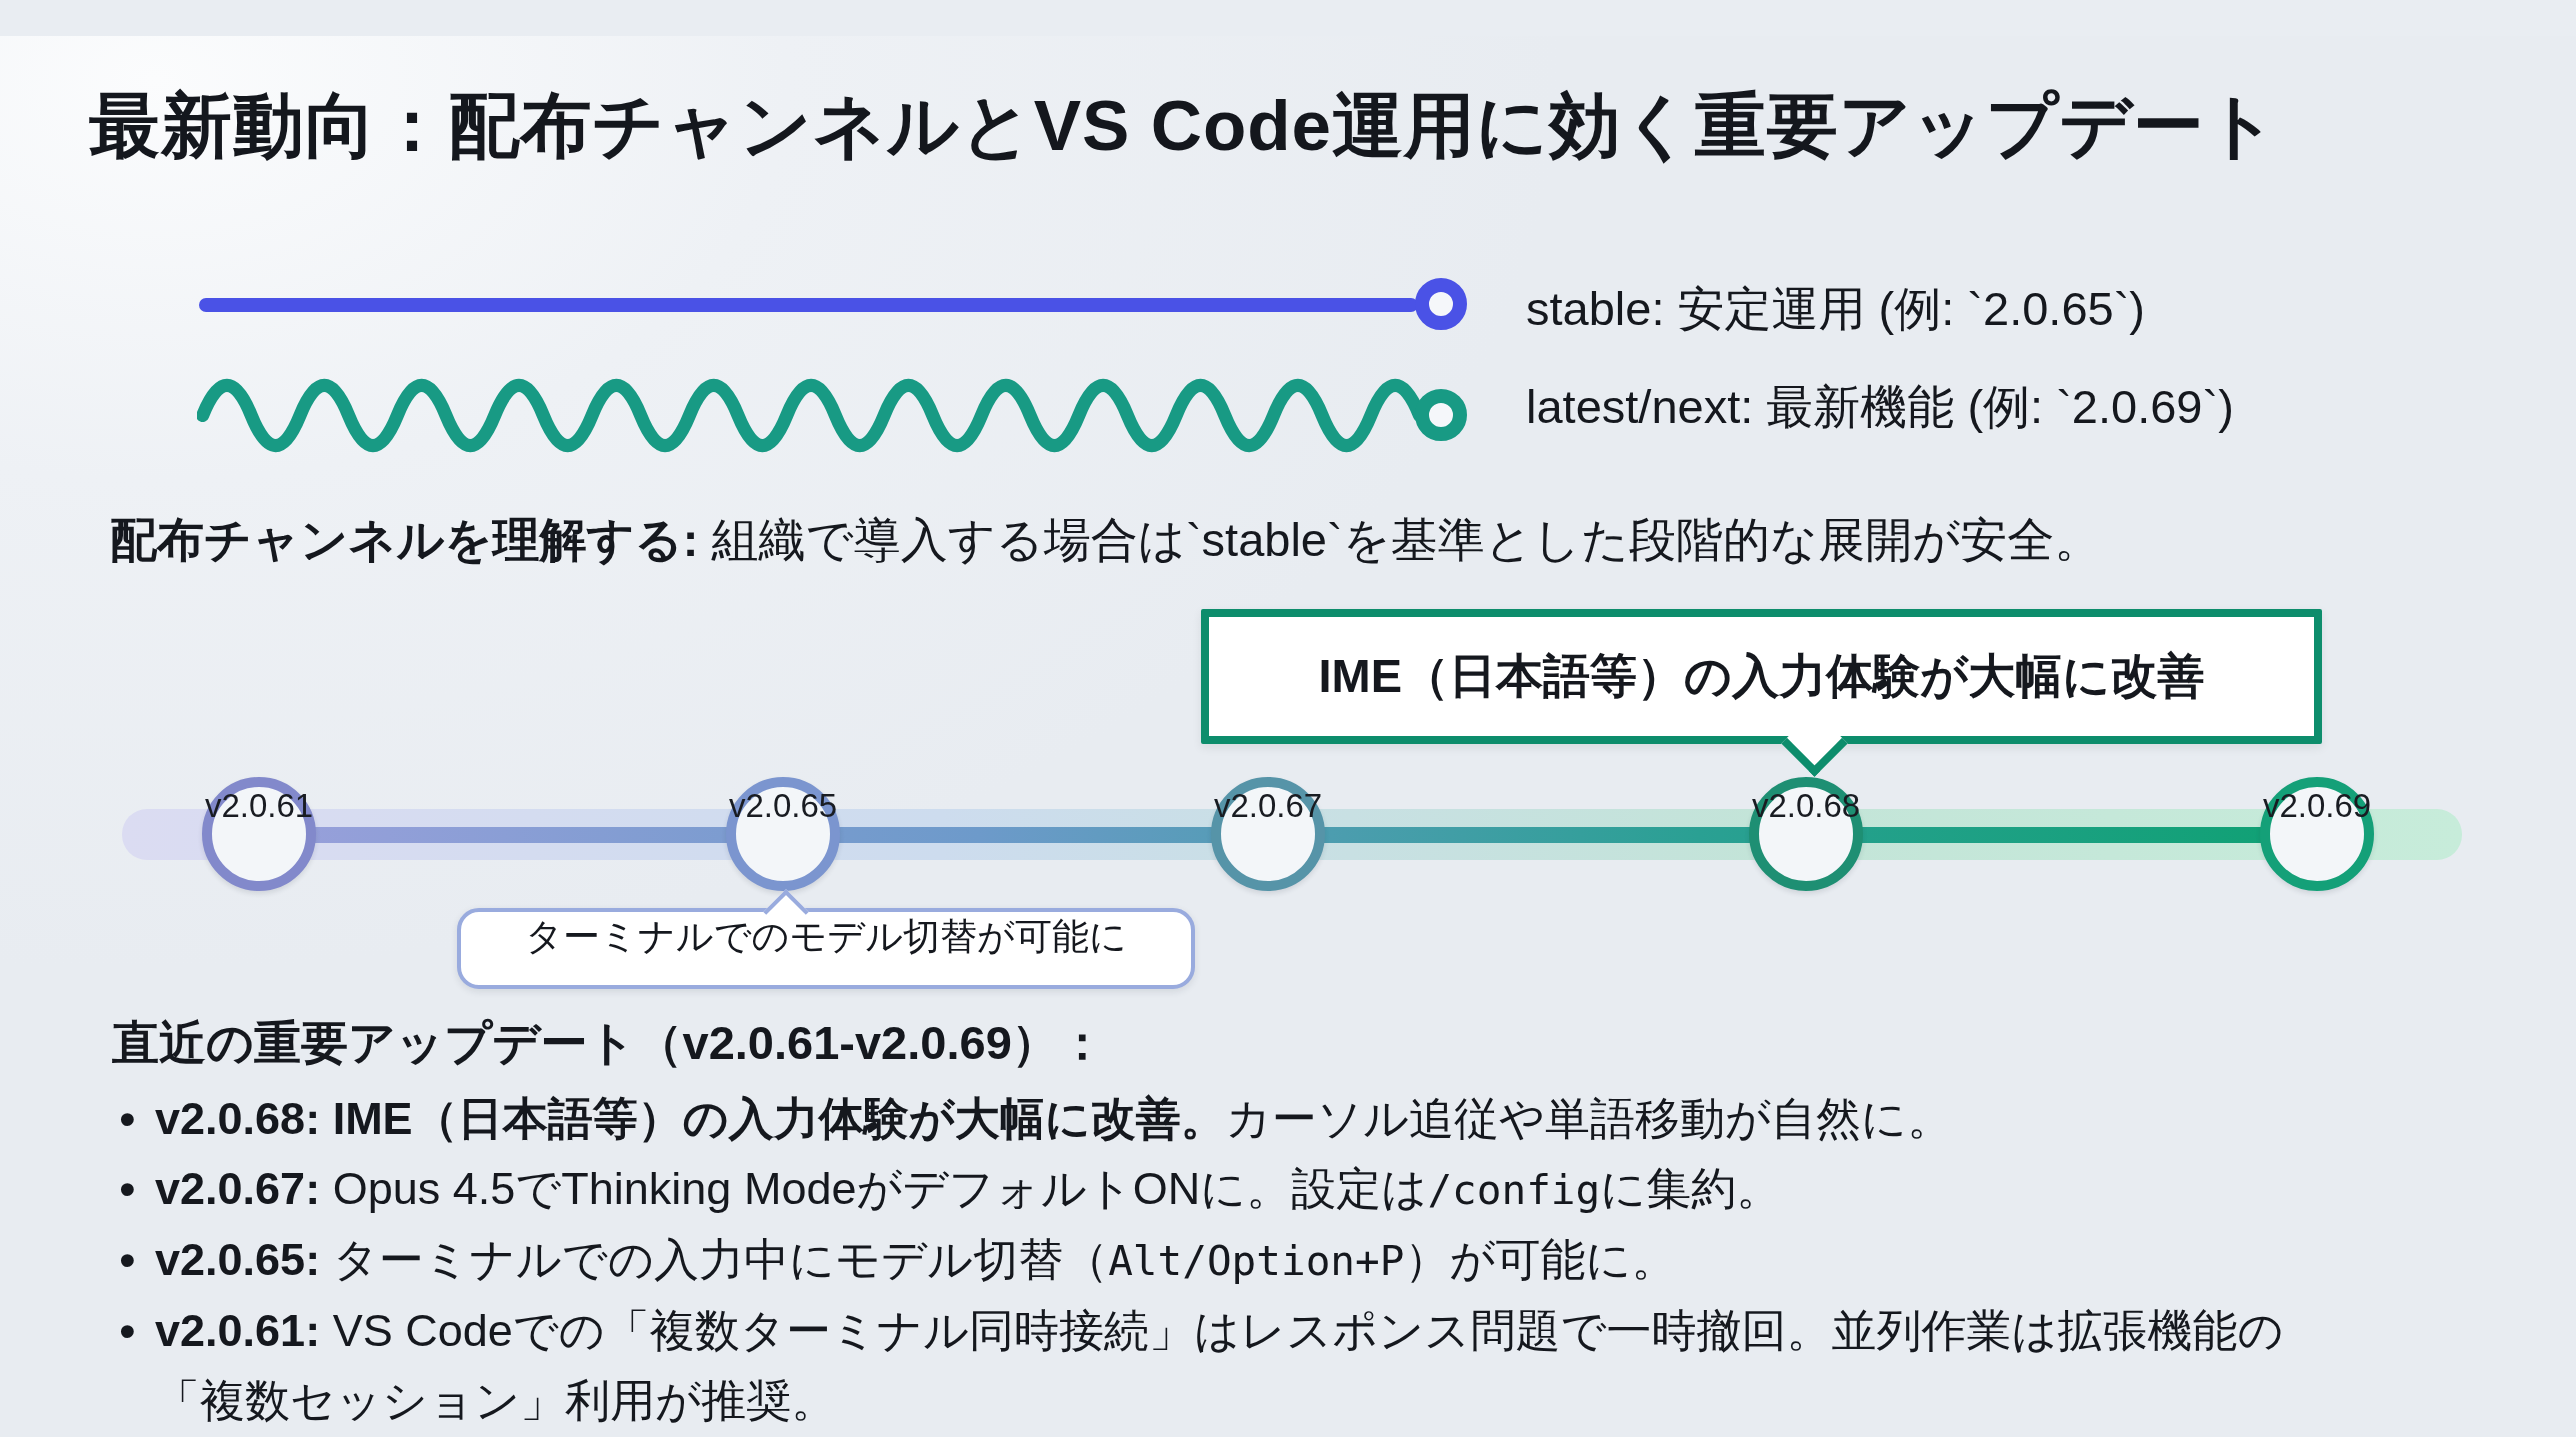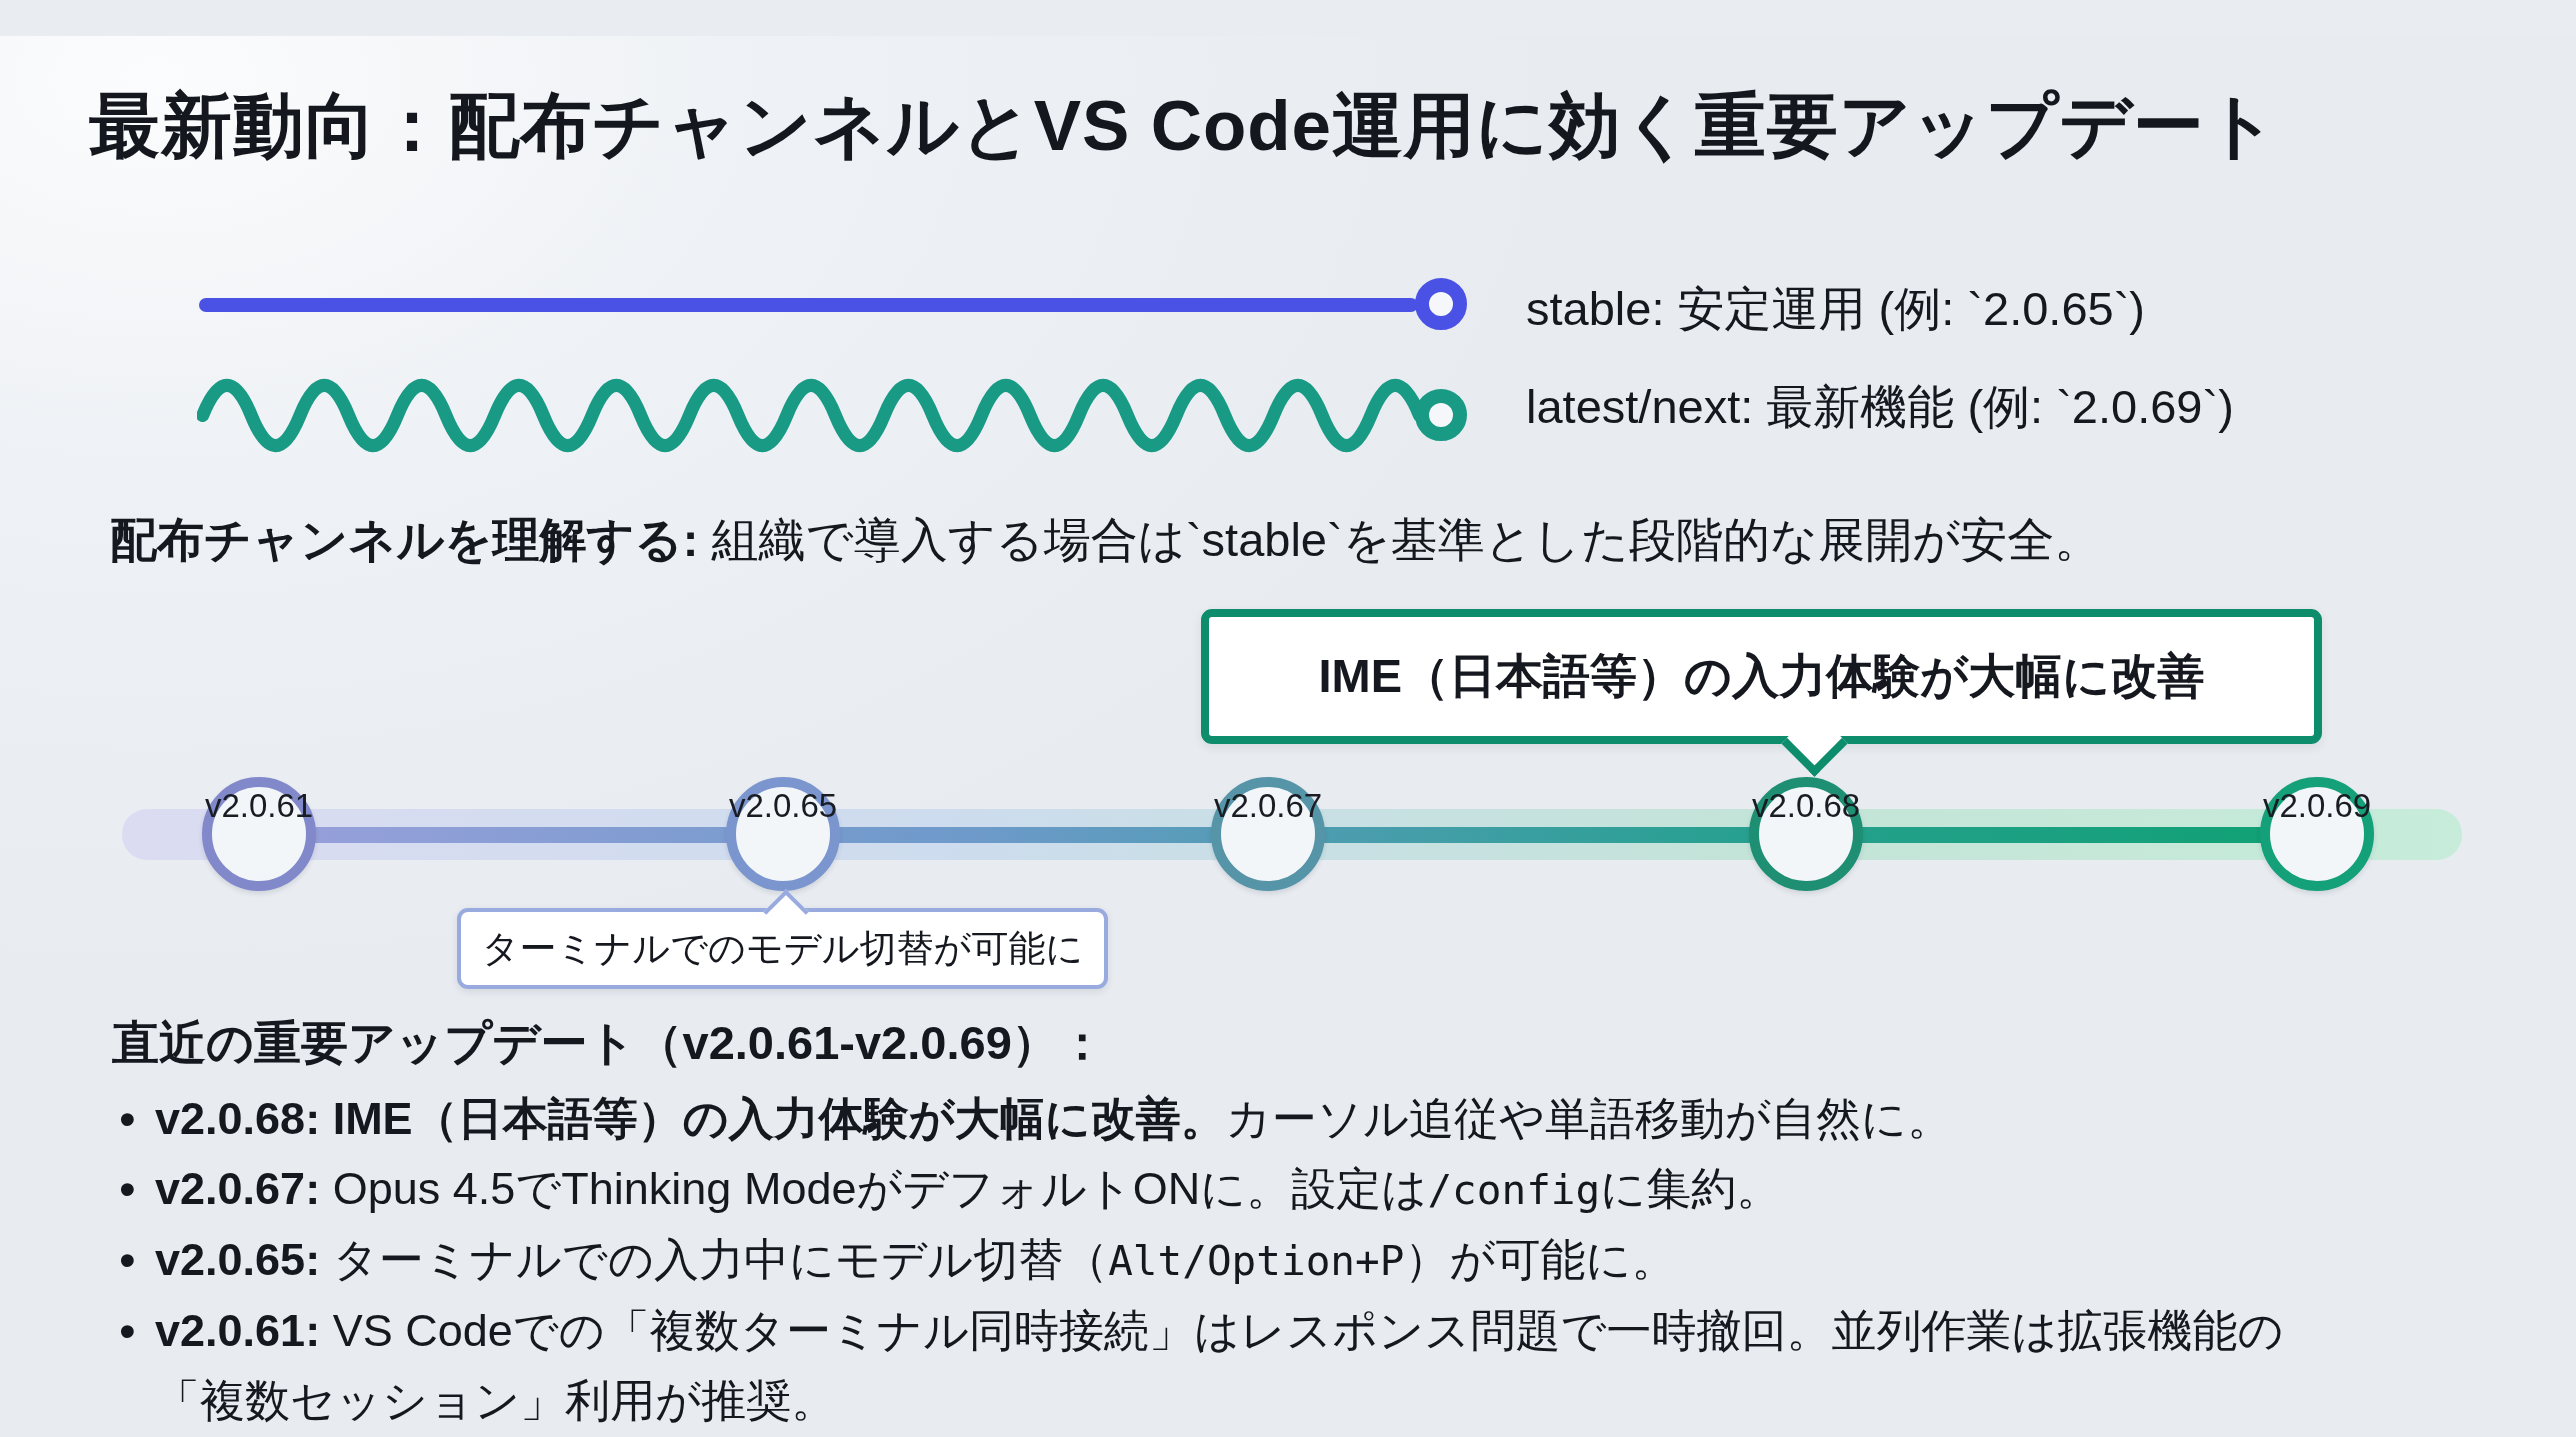--- a/index.html
+++ b/index.html
@@ -22,39 +22,39 @@
   .legend-label .b{font-weight:normal}
   .ll-1{top:242px}
   .ll-2{top:340px}
 
   
   .intro{position:absolute;left:110px;top:473px;font-size:47px;white-space:nowrap}
   .intro .b{font-weight:bold}
 
   
   .callout-top{position:absolute;left:1201px;top:573px;width:1121px;height:135px;background:#ffffff;
-    border:8.4px solid #0d8d6c;border-radius:11px;display:flex;align-items:center;justify-content:center;
+    border:8.4px solid #0d8d6c;border-radius:2px;display:flex;align-items:center;justify-content:center;
     box-shadow:0 3.7px 9.4px rgba(20,40,40,.08)}
   .callout-top .txt{font-size:47px;font-weight:bold;white-space:nowrap;position:relative;z-index:2}
   .callout-top-tail{position:absolute;left:582px;top:103px;width:47px;height:47px;background:#ffffff;
     border-right:8.4px solid #0d8d6c;border-bottom:8.4px solid #0d8d6c;transform:rotate(45deg);z-index:1}
 
   
   .tl-band{position:absolute;left:122px;top:773px;width:2340px;height:51px;border-radius:25px;
     background:linear-gradient(90deg,#dbdcf2 0%,#cddcee 35%,#c3e4d8 70%,#c7ecda 100%)}
   .tl-line{position:absolute;left:259px;top:791px;width:2057px;height:16px;border-radius:8.4px;
     background:linear-gradient(90deg,#99a0db 0%,#6d9aca 35%,#2aa093 70%,#0fa173 100%)}
   .node{position:absolute;top:741px;width:114px;height:114px;border-radius:50%;background:#f3f6f9;
     border:10.3px solid #888;display:flex;align-items:flex-start;justify-content:center;font-size:33px;color:#191c22;
     box-shadow:0 2.8px 5.6px rgba(30,40,60,.12)}
   .n0{left:202px}.n1{left:726px}.n2{left:1211px}.n3{left:1749px}.n4{left:2260px}
 
   
-  .callout-bottom{position:absolute;left:457px;top:872px;width:651px;height:81px;background:#ffffff;
-    border:4.7px solid #99abde;border-radius:11px;display:flex;align-items:center;justify-content:center;
+  .callout-bottom{position:absolute;left:457px;top:872px;width:738px;height:81px;background:#ffffff;
+    border:4.7px solid #99abde;border-radius:22px;display:flex;align-items:flex-start;justify-content:center;
     box-shadow:0 2.8px 7.5px rgba(30,40,60,.10)}
   .callout-bottom .txt{font-size:37px;white-space:nowrap;position:relative;z-index:2}
   .callout-bottom-tail{position:absolute;left:309px;top:-16px;width:32px;height:32px;background:#ffffff;
     border-top:4.7px solid #99abde;border-left:4.7px solid #99abde;transform:rotate(45deg);z-index:1}
 
   
   .updates{position:absolute;left:110px;top:976px;width:2247px}
   .updates-heading{font-size:47px;font-weight:bold;margin:0 0 9.4px 1.9px}
   .bullet-item{display:flex;align-items:flex-start;font-size:45px;line-height:70px;color:#15181e}
   .bullet-item .dot{width:45px;padding-left:9.4px;font-weight:bold}

